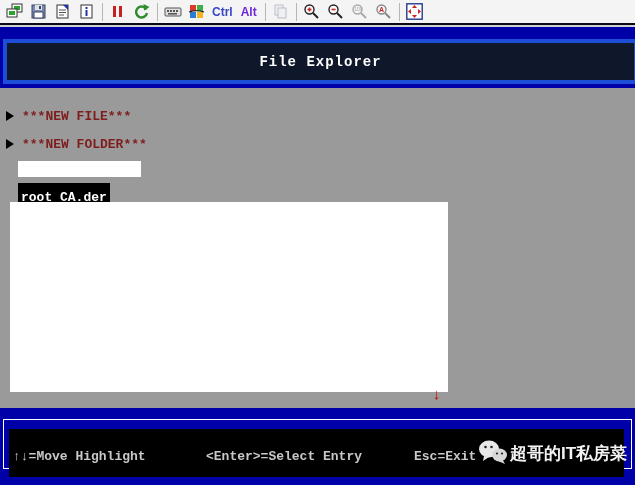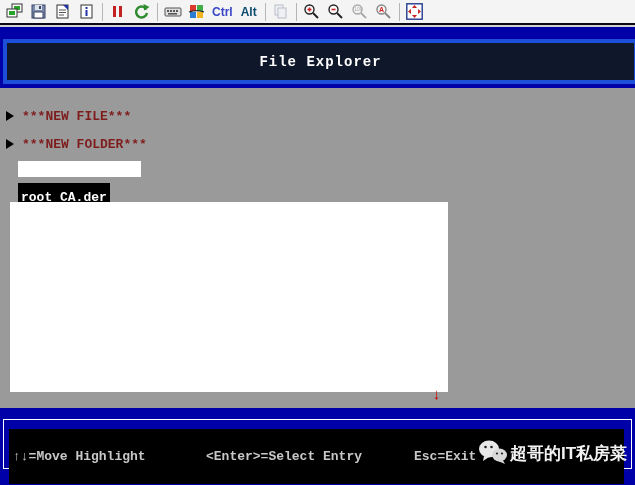--- a/index.html
+++ b/index.html
@@ -10,21 +10,21 @@
   .vnc-toolbar{position:absolute;left:0;top:0;width:635px;height:25px;
     background:#f4f4f4;border-bottom:2px solid #0a0a14;
     display:flex;align-items:center;padding-left:4px;box-sizing:border-box;}
   .tbtn{width:21px;height:21px;display:flex;align-items:center;justify-content:center;
     margin-right:3px;cursor:pointer;}
   .tbtn svg{display:block;}
   .tsep{width:1px;height:18px;background:#b5b5b5;margin:0 4px 0 2px;}
   .tkey{font-family:"Liberation Sans",sans-serif;font-size:12px;font-weight:bold;
     margin:0 6px 0 2px;cursor:pointer;}
   .tkey.ctrl{color:#3946c8;}
-  .tkey.alt{color:#0c4a6e;}
+  .tkey.alt{color:#6d28d9;}
 
   
   .screen{position:absolute;left:0;top:27px;width:635px;height:458px;background:#0000a8;}
 
   .title-panel{position:absolute;left:3px;top:12px;width:627px;height:37px;
     border:4px solid #1d4ed8;background:#0f172a;
     display:flex;align-items:center;justify-content:center;}
   .title-panel .ttl{color:#ffffff;font-size:14px;font-weight:bold;letter-spacing:1px;}
 
   .client{position:absolute;left:0;top:61px;width:635px;height:320px;background:#9a9a9a;}
@@ -43,21 +43,21 @@
     display:flex;align-items:center;cursor:default;}
 
   .list-panel{position:absolute;left:10px;top:114px;width:438px;height:190px;
     background:#ffffff;}
 
   .scroll-down{position:absolute;left:432px;top:300px;color:#cc0000;
     font-size:15px;font-weight:bold;line-height:15px;}
 
   .help-panel{position:absolute;left:3px;top:392px;width:627px;height:48px;
     border:1px solid #ffffff;background:#0000a8;}
-  .help-bar{position:absolute;left:5px;top:9px;width:615px;height:55px;background:#000000;}
+  .help-bar{position:absolute;left:5px;top:9px;width:615px;height:48px;background:#000000;}
   .help-bar span{position:absolute;top:20px;color:#c8c8c8;font-size:13px;font-weight:bold;
     white-space:pre;}
   .hk-move{left:4px;}
   .hk-select{left:197px;}
   .hk-exit{left:405px;}
 
   
   .wm-icon{position:absolute;left:478px;top:412px;width:30px;height:25px;}
   .wm-name{position:absolute;left:510px;top:415px;color:#f2f2f2;font-size:17px;
     font-weight:bold;font-family:"Liberation Sans",sans-serif;white-space:nowrap;}

